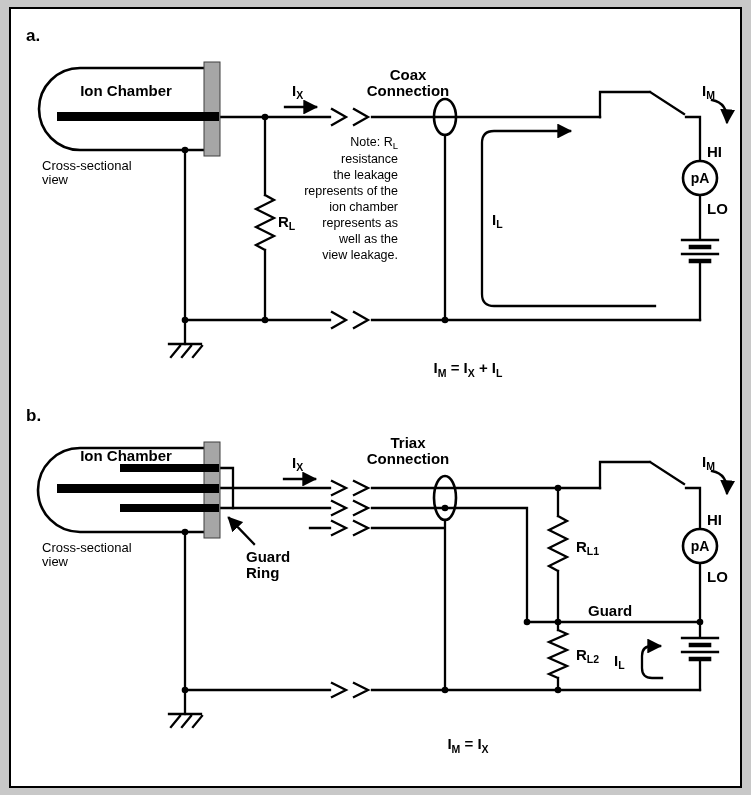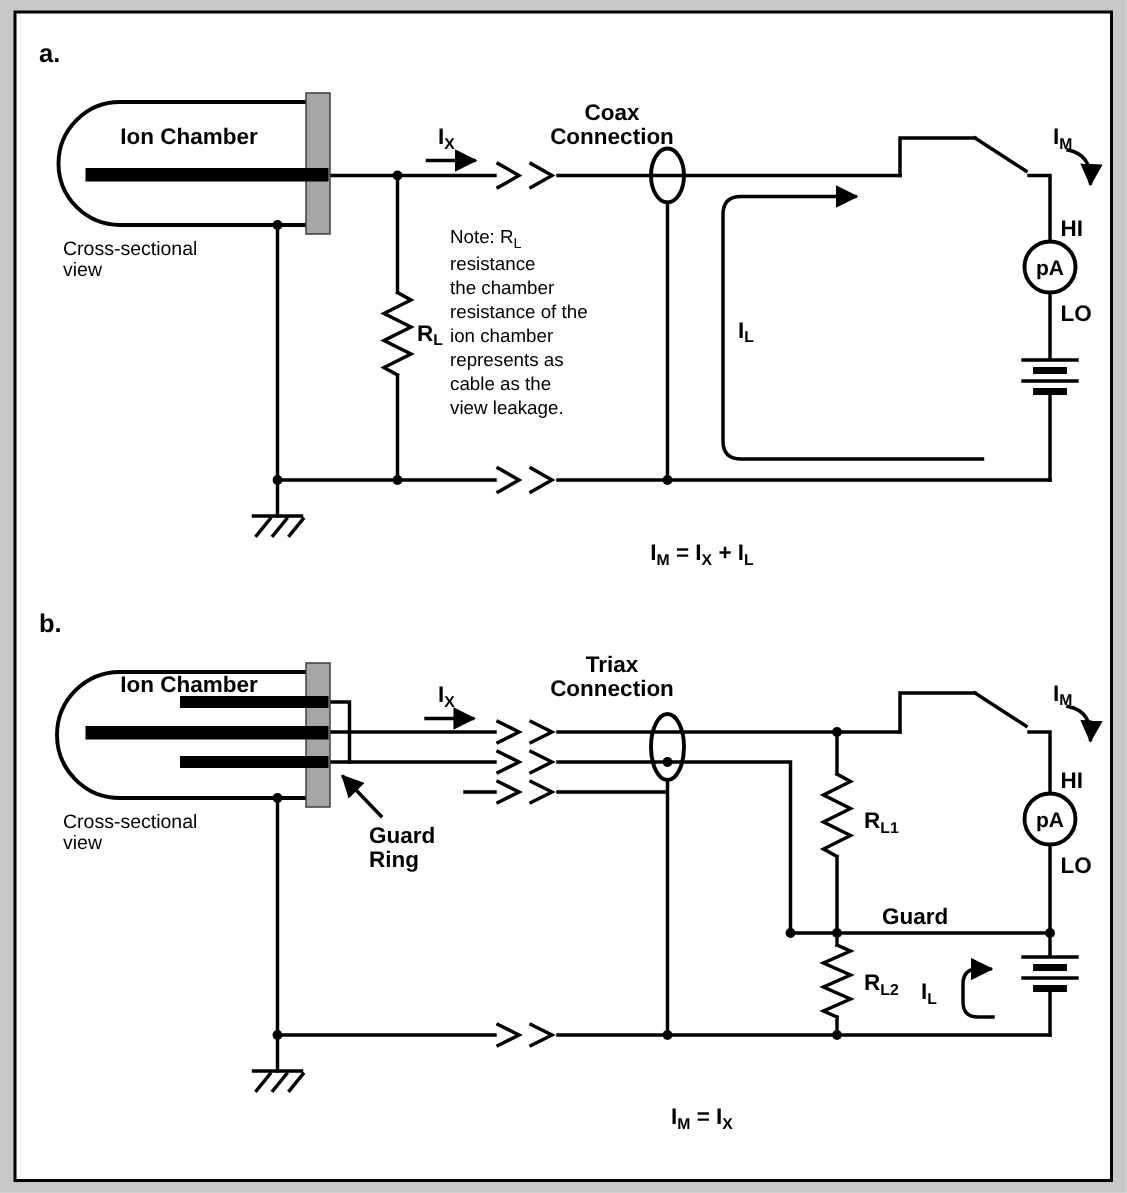--- a/index.html
+++ b/index.html
@@ -4,21 +4,21 @@
 <style>
   html,body{margin:0;padding:0;background:#c8c8c8;}
   .stage{position:relative;width:751px;height:795px;background:#c8c8c8;font-family:"Liberation Sans",sans-serif;overflow:hidden;}
   .stage svg{position:absolute;left:0;top:0;}
   svg text{fill:#000;font-family:"Liberation Sans",sans-serif;}
   .lbl{font-size:15px;font-weight:bold;}
   .lbl14{font-size:14px;font-weight:bold;}
   .lbl13{font-size:13px;font-weight:normal;}
   .big{font-size:17px;font-weight:bold;}
   .sub{font-size:10.5px;}
-  .note{position:absolute;left:300px;top:150px;width:98px;font-size:12.5px;line-height:16px;text-align:left;color:#000;}
+  .note{position:absolute;left:300px;top:134px;width:98px;font-size:12.5px;line-height:16px;text-align:right;color:#000;}
   .note .nsub{font-size:9.5px;position:relative;top:3px;}
 </style>
 </head>
 <body>
 
 <div class="stage">
 <svg width="751" height="795" viewBox="0 0 751 795">
   <defs>
     <marker id="arr" viewBox="0 0 10 10" refX="8.5" refY="5" markerWidth="6.5" markerHeight="6.5" orient="auto-start-reverse">
       <path d="M0,0 L10,5 L0,10 Z" fill="#000"></path>
@@ -139,20 +139,20 @@
       <text x="700" y="551" class="lbl14" text-anchor="middle">pA</text>
       <text x="707" y="582" class="lbl">LO</text>
       <text x="468" y="749" class="lbl" text-anchor="middle"><tspan>I</tspan><tspan dy="3.5" class="sub">M</tspan><tspan dy="-3.5"> = I</tspan><tspan dy="3.5" class="sub">X</tspan></text>
     </g>
   </g>
 </svg>
 
 <div class="note">
   <div><span>Note: R</span><span class="nsub">L</span></div>
   <div>resistance</div>
-  <div>the chamber</div>
-  <div>resistance of the</div>
+  <div>the leakage</div>
+  <div>represents of the</div>
   <div>ion chamber</div>
   <div>represents as</div>
-  <div>cable as the</div>
+  <div>well as the</div>
   <div>view leakage.</div>
 </div>
 </div>
 
 </body></html>

